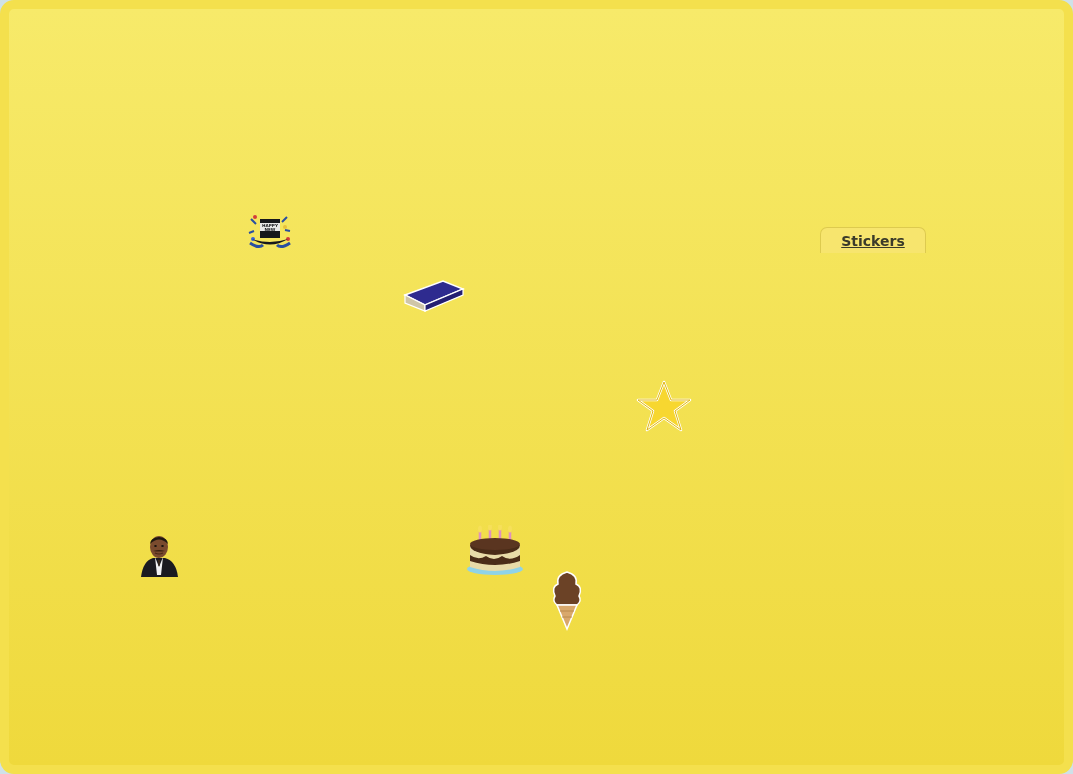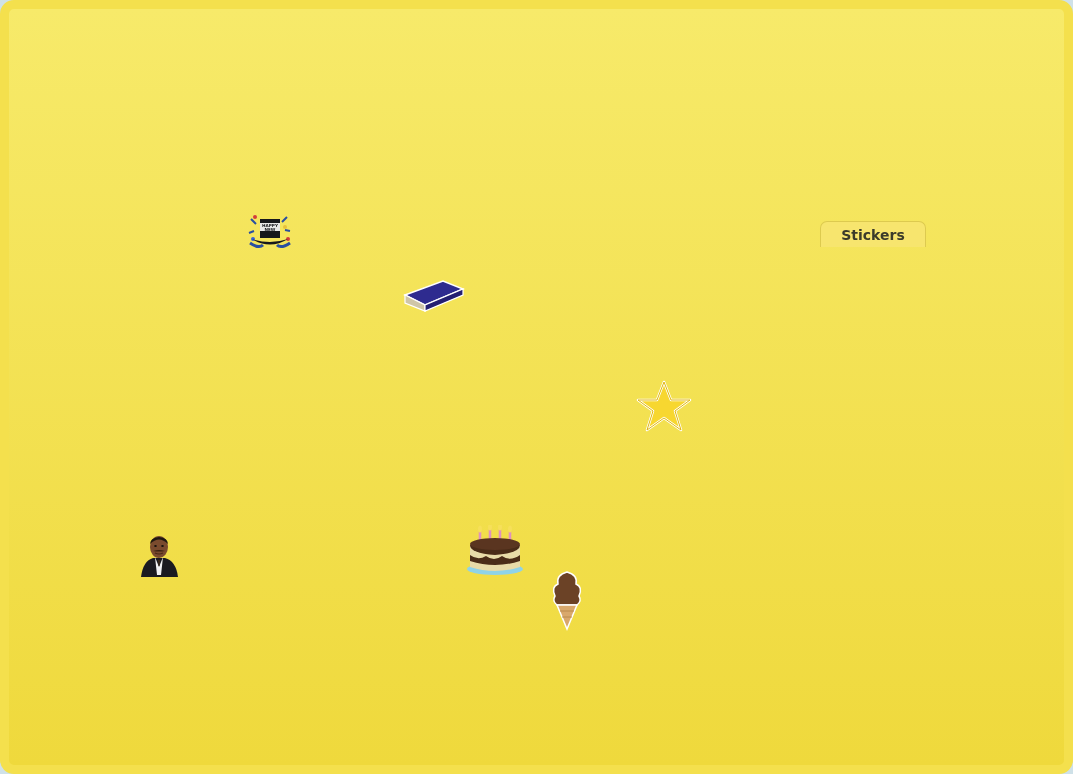--- a/index.html
+++ b/index.html
@@ -120,24 +120,25 @@
     position:absolute;left:22px;top:-6px;width:96px;text-align:center;
     font-size:34px;color:#3d4a52;font-family:"DejaVu Sans", sans-serif;
   }
   .print{
     position:absolute;right:8px;top:-2px;width:52px;text-align:center;cursor:pointer;
   }
   .print-label{font-size:9px;font-weight:bold;color:#333;margin-top:1px;}
 
   .tabs{position:absolute;left:2px;top:44px;width:248px;height:26px;}
   .tab{
-    position:absolute;top:11px;height:26px;border-radius:7px 7px 0 0;
+    position:absolute;top:17px;height:26px;border-radius:7px 7px 0 0;
     display:flex;align-items:center;justify-content:center;
     font-size:14px;font-weight:bold;cursor:pointer;box-sizing:border-box;
     font-family:"DejaVu Sans", sans-serif;
+    text-decoration:underline;
   }
   .tab.active{left:22px;width:106px;background:#f7e56e;color:#3b3b2a;z-index:3;
     border:1px solid #ddca4f;border-bottom:none;}
   .tab.inactive{left:130px;width:118px;background:#6e9ed2;color:#23425f;
     border:1px solid #5a87b8;border-bottom:none;}
 
   .panel{
     position:absolute;left:2px;top:69px;width:248px;height:500px;
     background:#f7e56e;border:1px solid #ddca4f;border-radius:8px;
     box-sizing:border-box;

